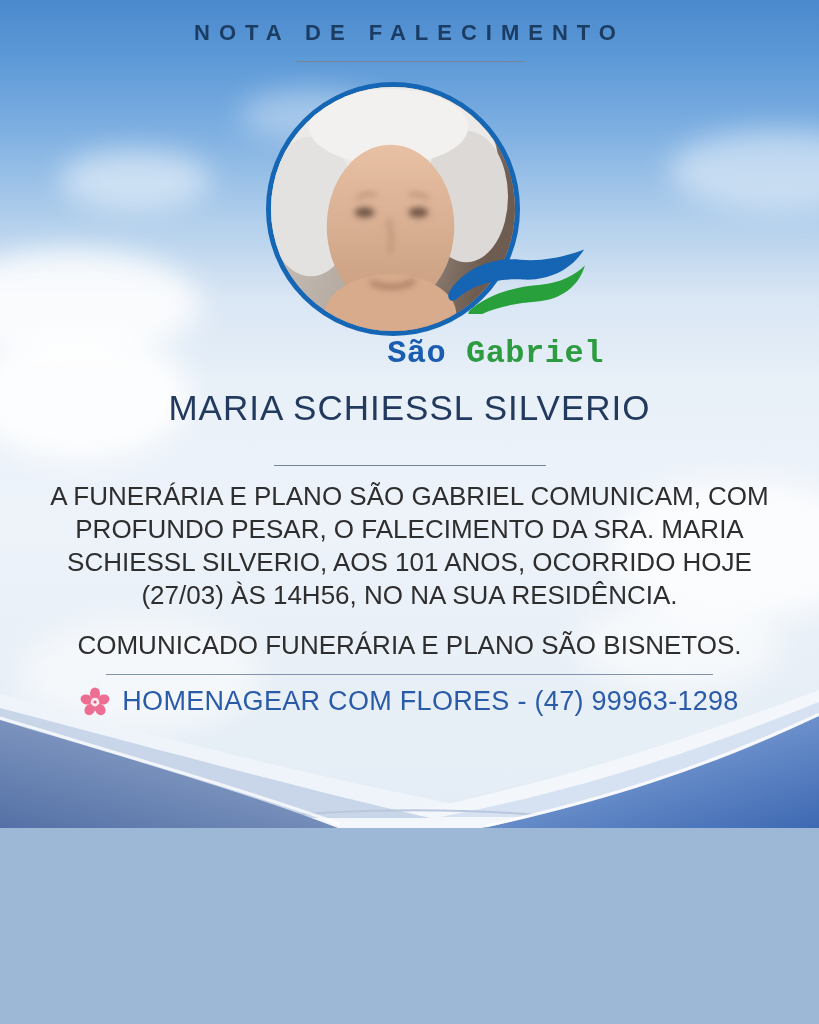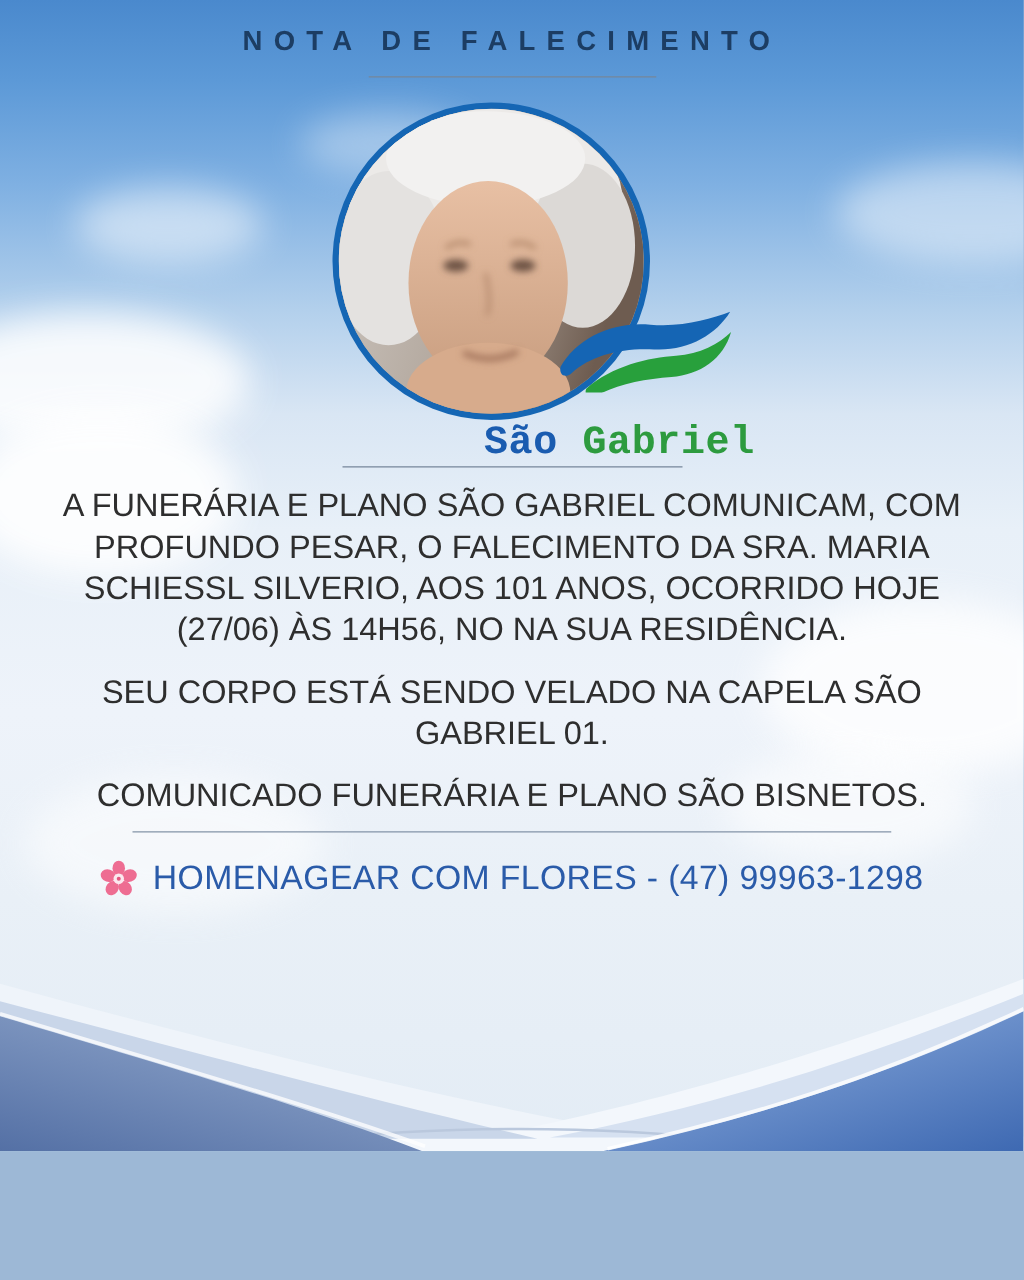--- a/index.html
+++ b/index.html
@@ -1,21 +1,21 @@
 <!DOCTYPE html>
 <html><head>
 <meta charset="utf-8">
 <style>
   * { margin:0; padding:0; box-sizing:border-box; }
   html,body { background:#9db8d6; }
   body { font-family:"Liberation Sans", sans-serif; }
 
   .page {
     position:relative;
-    width:819px; height:921px;
+    width:819px; height:828px;
     margin:0 auto;
     overflow:hidden;
     background:linear-gradient(180deg,
       #4a89cd 0%, #5c99d7 7%, #7fb0e2 16%, #b3d0ec 27%,
       #d9e6f4 36%, #e8f0f8 46%, #eef3fa 62%, #e9f0f7 78%,
       #e6eef6 90%, #e3ecf5 100%);
   }
 
   
   .cloud {
@@ -66,21 +66,21 @@
   .p1 { max-width:760px; margin-top:14px !important; }
   .p2 { max-width:630px; }
   .p3 { max-width:690px; }
   .p4 { max-width:710px; }
   .p5 { max-width:780px; }
 
   
   .rule-footer { width:607px; margin-top:12px; background:#8494a8; position:relative; z-index:3; }
   .footer-row {
     position:relative; z-index:3;
-    margin-top:21px;
+    margin-top:11px;
     display:flex; align-items:center; justify-content:center; gap:12px;
   }
   .footer-text { color:#2a5ba9; font-size:27px; letter-spacing:0.3px; }
   .flower { width:30px; height:30px; flex:0 0 auto; }
 
   
   .waves { position:absolute; left:0; bottom:0; width:819px; height:140px; z-index:1; }
 </style>
 </head>
 <body>
@@ -143,25 +143,25 @@
       <path d="M12,62 C30,30 70,12 110,16 C145,19 175,10 197,2 C181,28 150,45 114,43 C80,41 45,49 24,69 C17,75 10,71 12,62 Z" fill="#1565b4"></path>
       <path d="M40,86 C68,61 108,52 138,50 C164,48 185,37 198,24 C190,53 164,71 133,73 C104,75 74,81 52,93 C44,97 37,93 40,86 Z" fill="#28a03c"></path>
     </svg>
     <div class="logo-text">
       <span class="logo-sao">São</span>
       <span> </span>
       <span class="logo-gabriel">Gabriel</span>
     </div>
   </div>
 
+  <div class="deceased-name">MARIA SCHIESSL SILVERIO</div>
   <div class="rule rule-name"></div>
 
   <div class="body-text">
-    <p class="p1">A FUNERÁRIA E PLANO SÃO GABRIEL COMUNICAM, COM PROFUNDO PESAR, O FALECIMENTO DA SRA. MARIA SCHIESSL SILVERIO, AOS 101 ANOS, OCORRIDO HOJE (27/06) ÀS 14H56, NO NA SUA RESIDÊNCIA.</p>
-    <p class="p3">SEU CORPO ESTÁ SENDO VELADO NA CAPELA SÃO GABRIEL 01.</p>
+    <p class="p1">A FUNERÁRIA E PLANO SÃO GABRIEL COMUNICAM, COM PROFUNDO PESAR, O FALECIMENTO DA SRA. MARIA SCHIESSL SILVERIO, AOS 101 ANOS, OCORRIDO HOJE (27/03) ÀS 14H56, NO NA SUA RESIDÊNCIA.</p>
     <p class="p5">COMUNICADO FUNERÁRIA E PLANO SÃO BISNETOS.</p>
   </div>
 
   <div class="rule rule-footer"></div>
   <div class="footer-row">
     <svg class="flower" viewBox="0 0 30 30">
       <g fill="#ee6d92">
         <ellipse cx="15" cy="6.5" rx="5" ry="6"></ellipse>
         <ellipse cx="23.5" cy="12.5" rx="5" ry="6" transform="rotate(72 23.5 12.5)"></ellipse>
         <ellipse cx="20.2" cy="22.5" rx="5" ry="6" transform="rotate(144 20.2 22.5)"></ellipse>

